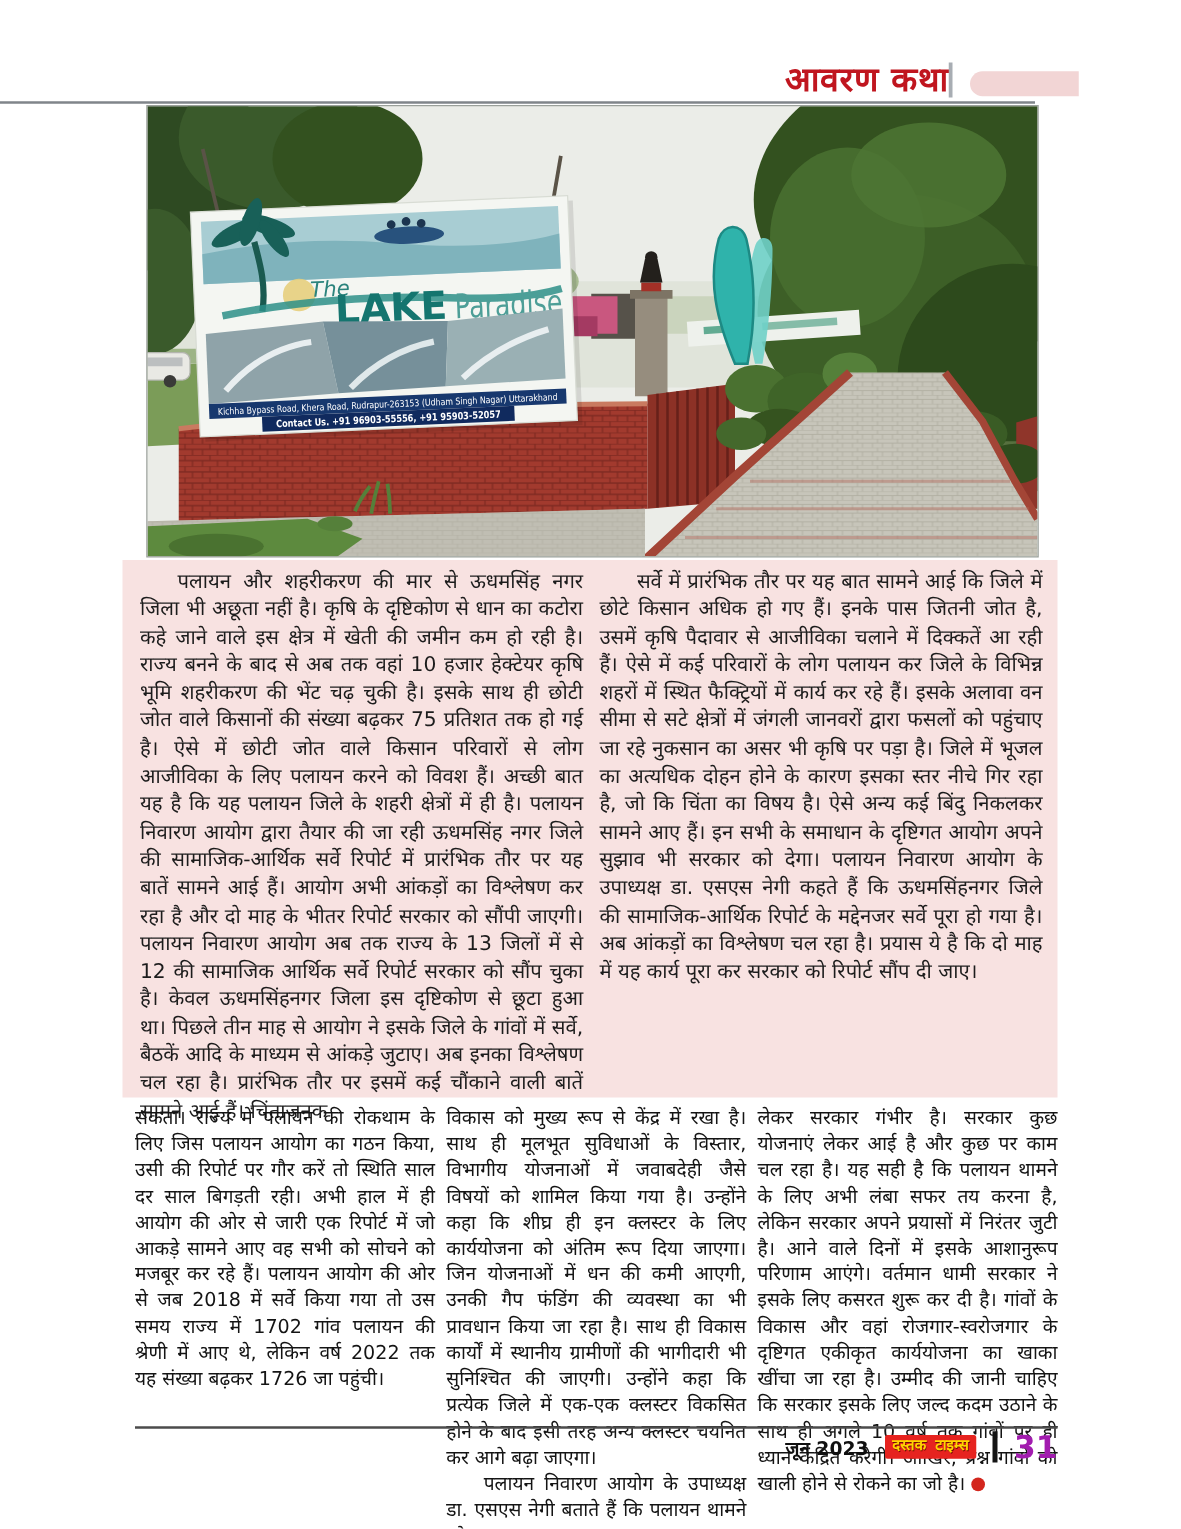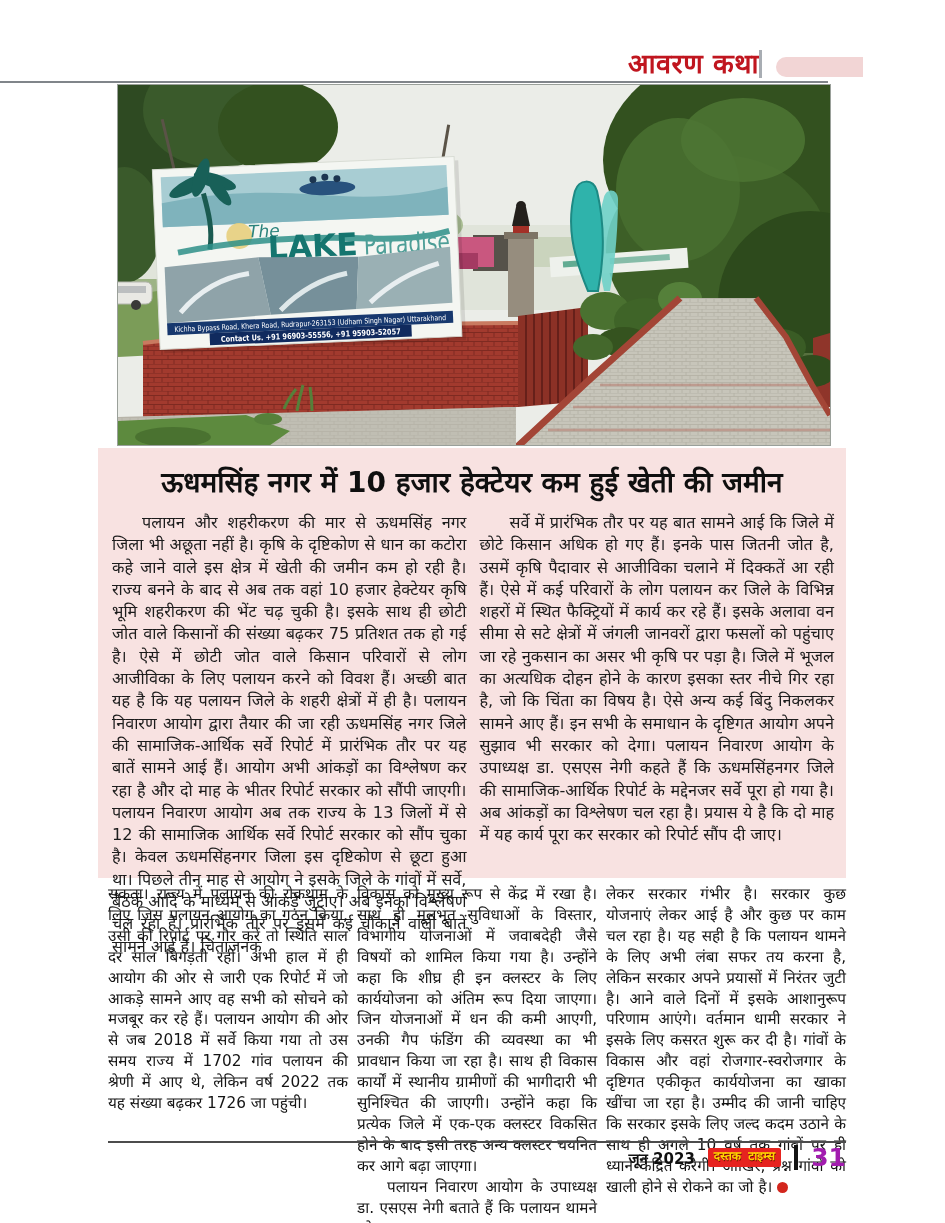--- a/index.html
+++ b/index.html
@@ -215,21 +215,20 @@
         <polygon points="0,332 398,322 398,363 0,363" fill="url(#pave)" opacity="0.55"></polygon>
         <polygon points="0,336 128,330 172,346 148,363 0,363" fill="#5d8a3e"></polygon>
         <ellipse cx="55" cy="352" rx="38" ry="10" fill="#4a7230"></ellipse>
         <path d="M185 300 q-4 14 -6 26 M192 302 q2 12 2 24 M178 304 q-8 10 -12 20" stroke="#55803a" stroke-width="3" fill="none"></path>
         <ellipse cx="150" cy="334" rx="14" ry="6" fill="#55803a"></ellipse>
       </g>
     </svg>
   </div>
 
   <div class="pink-box">
-    <h1 class="headline">ऊधमसिंह नगर में 10 हजार हेक्टेयर कम हुई खेती की जमीन</h1>
     <div class="box-cols">
       <div class="box-col">
         <p class="indent">पलायन और शहरीकरण की मार से ऊधमसिंह नगर जिला भी अछूता नहीं है। कृषि के दृष्टिकोण से धान का कटोरा कहे जाने वाले इस क्षेत्र में खेती की जमीन कम हो रही है। राज्य बनने के बाद से अब तक वहां 10 हजार हेक्टेयर कृषि भूमि शहरीकरण की भेंट चढ़ चुकी है। इसके साथ ही छोटी जोत वाले किसानों की संख्या बढ़कर 75 प्रतिशत तक हो गई है। ऐसे में छोटी जोत वाले किसान परिवारों से लोग आजीविका के लिए पलायन करने को विवश हैं। अच्छी बात यह है कि यह पलायन जिले के शहरी क्षेत्रों में ही है। पलायन निवारण आयोग द्वारा तैयार की जा रही ऊधमसिंह नगर जिले की सामाजिक-आर्थिक सर्वे रिपोर्ट में प्रारंभिक तौर पर यह बातें सामने आई हैं। आयोग अभी आंकड़ों का विश्लेषण कर रहा है और दो माह के भीतर रिपोर्ट सरकार को सौंपी जाएगी। पलायन निवारण आयोग अब तक राज्य के 13 जिलों में से 12 की सामाजिक आर्थिक सर्वे रिपोर्ट सरकार को सौंप चुका है। केवल ऊधमसिंहनगर जिला इस दृष्टिकोण से छूटा हुआ था। पिछले तीन माह से आयोग ने इसके जिले के गांवों में सर्वे, बैठकें आदि के माध्यम से आंकड़े जुटाए। अब इनका विश्लेषण चल रहा है। प्रारंभिक तौर पर इसमें कई चौंकाने वाली बातें सामने आई हैं। चिंताजनक</p>
       </div>
       <div class="box-col">
         <p class="indent">सर्वे में प्रारंभिक तौर पर यह बात सामने आई कि जिले में छोटे किसान अधिक हो गए हैं। इनके पास जितनी जोत है, उसमें कृषि पैदावार से आजीविका चलाने में दिक्कतें आ रही हैं। ऐसे में कई परिवारों के लोग पलायन कर जिले के विभिन्न शहरों में स्थित फैक्ट्रियों में कार्य कर रहे हैं। इसके अलावा वन सीमा से सटे क्षेत्रों में जंगली जानवरों द्वारा फसलों को पहुंचाए जा रहे नुकसान का असर भी कृषि पर पड़ा है। जिले में भूजल का अत्यधिक दोहन होने के कारण इसका स्तर नीचे गिर रहा है, जो कि चिंता का विषय है। ऐसे अन्य कई बिंदु निकलकर सामने आए हैं। इन सभी के समाधान के दृष्टिगत आयोग अपने सुझाव भी सरकार को देगा। पलायन निवारण आयोग के उपाध्यक्ष डा. एसएस नेगी कहते हैं कि ऊधमसिंहनगर जिले की सामाजिक-आर्थिक रिपोर्ट के मद्देनजर सर्वे पूरा हो गया है। अब आंकड़ों का विश्लेषण चल रहा है। प्रयास ये है कि दो माह में यह कार्य पूरा कर सरकार को रिपोर्ट सौंप दी जाए।</p>
       </div>
     </div>
   </div>
 

